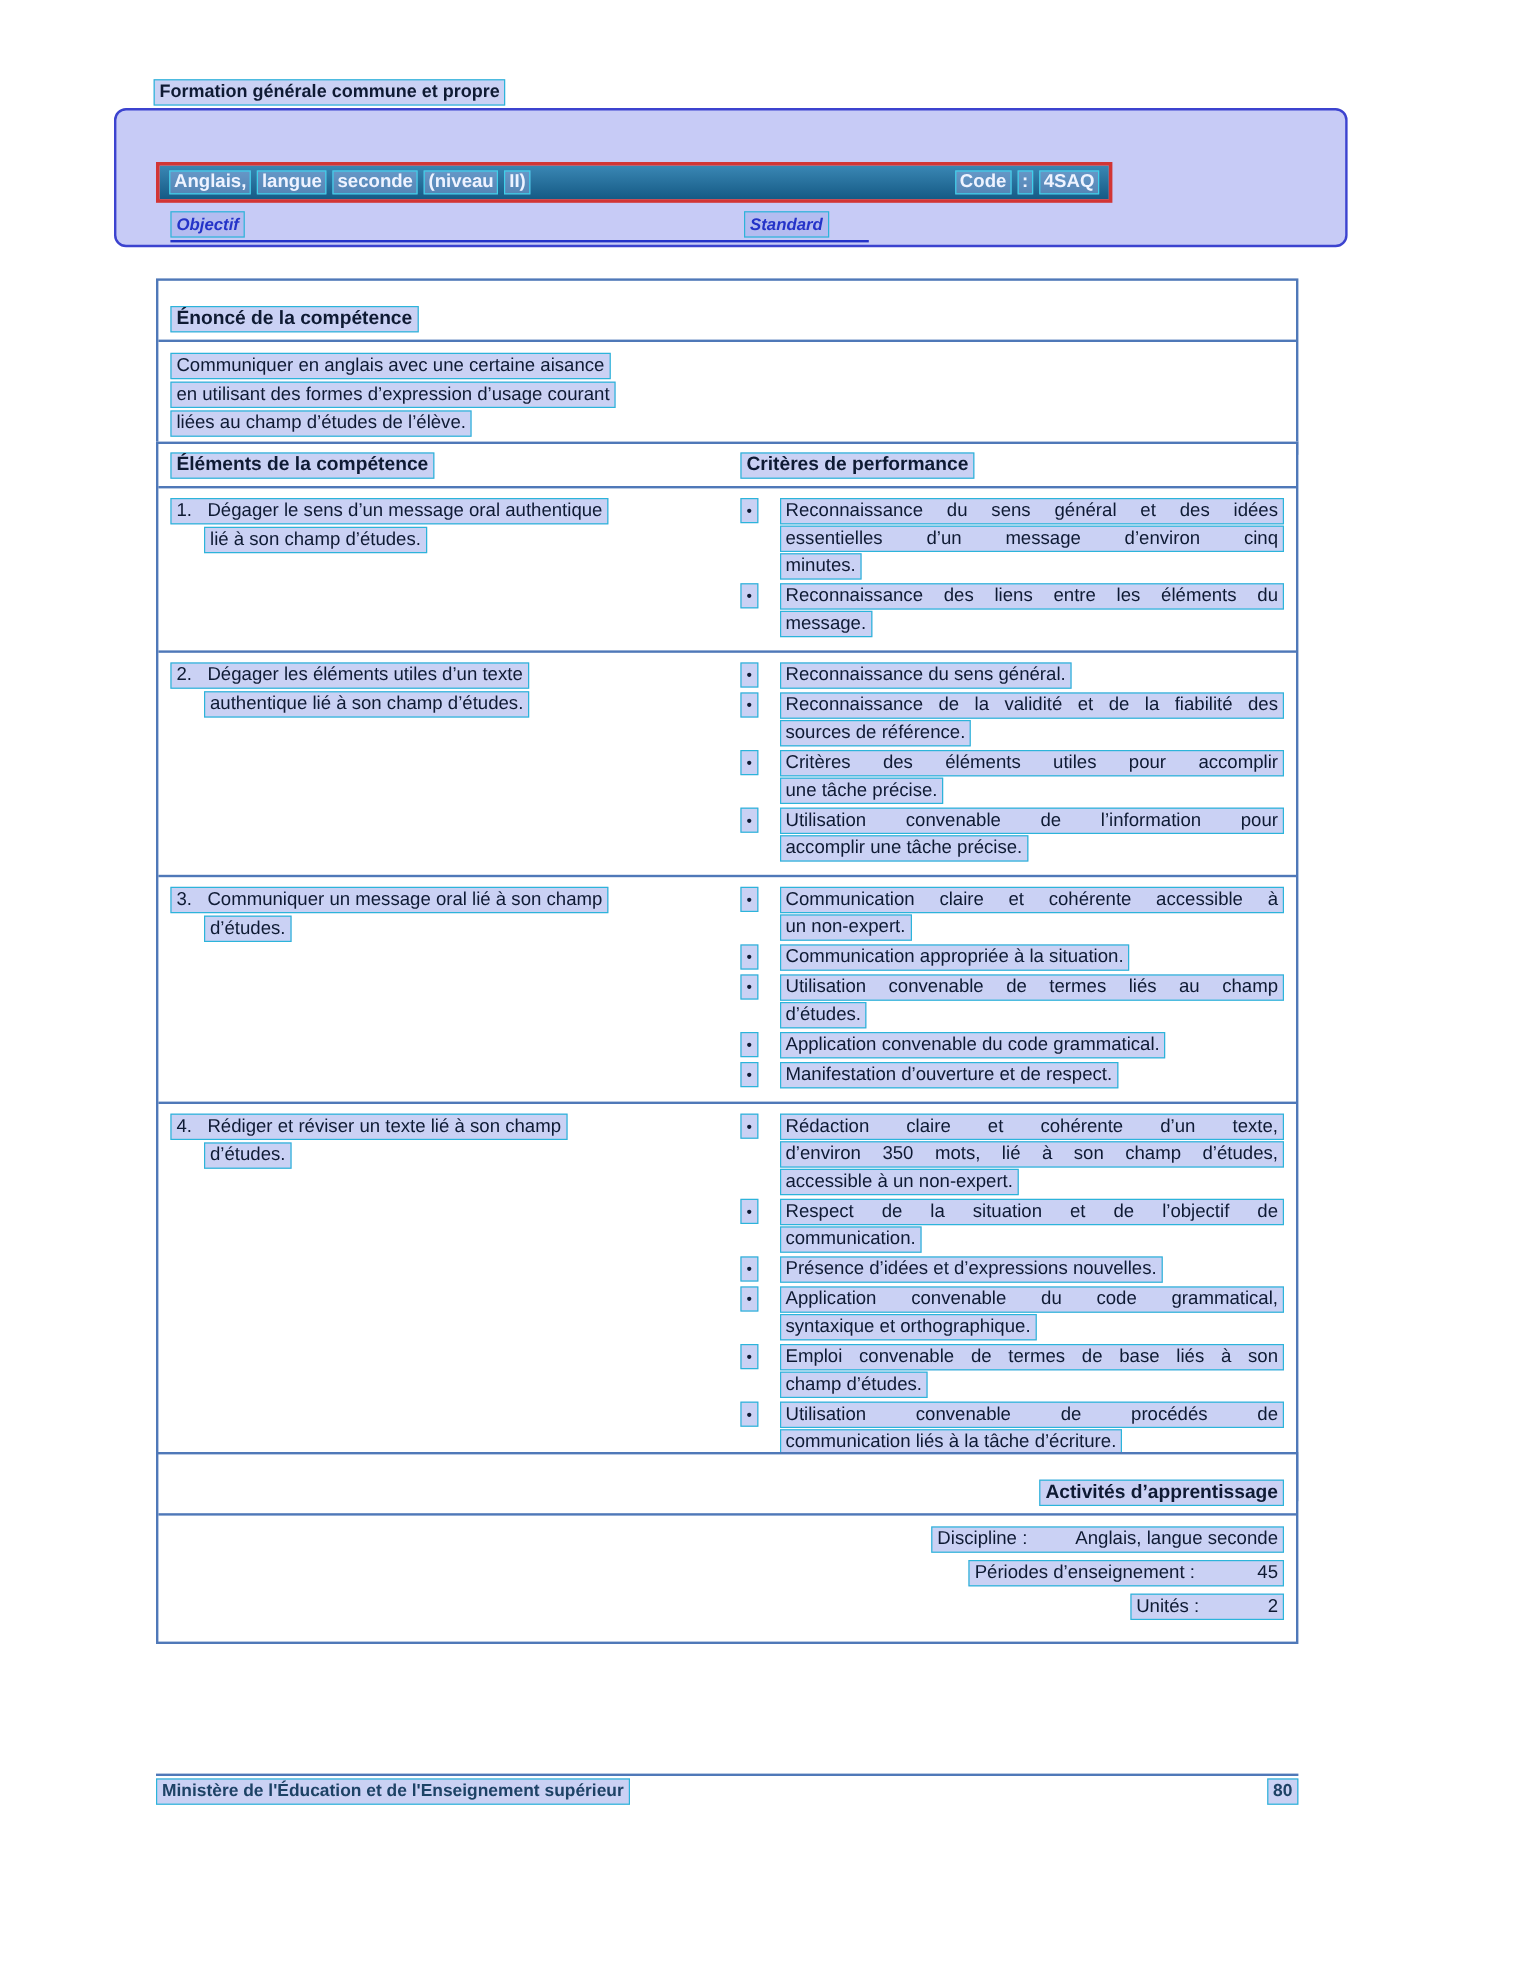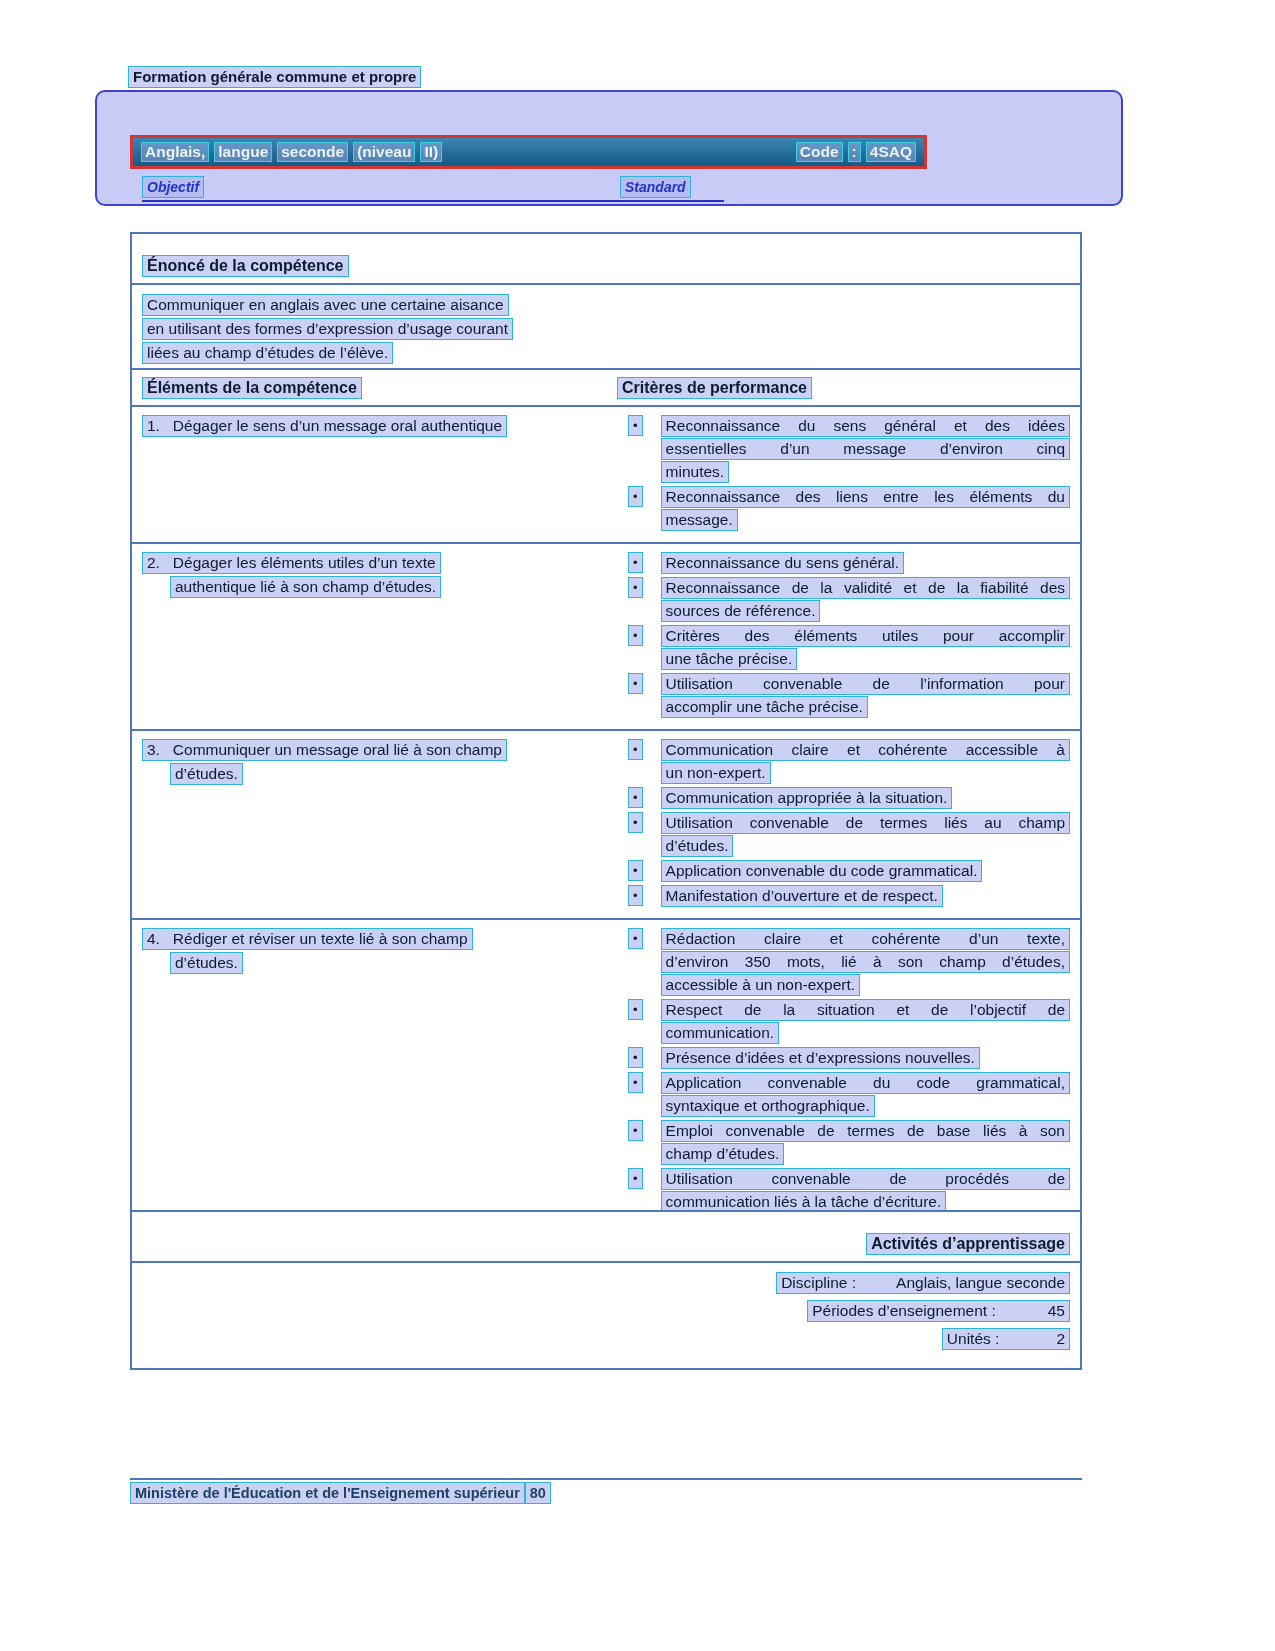--- a/index.html
+++ b/index.html
@@ -74,42 +74,42 @@
   .obj-std .std{position:absolute;left:478px;top:0;}
   
   .tbl{position:absolute;left:130px;width:952px;border:2px solid var(--table-border);background:#fff;}
   .t-head{padding:21px 10px 6px;border-bottom:2px solid var(--table-border);font-weight:bold;font-size:16px;}
   .t1{top:232px;}
   .t1-body{padding:9px 10px 11px;}
   .t2{top:368px;}
   .t2-header{display:flex;padding:7px 10px 6px;border-bottom:2px solid var(--table-border);font-weight:bold;font-size:16px;}
   .t2-h1{width:475px;}
   .t2-h2{flex:1;}
-  .t2-row{display:flex;border-bottom:2px solid var(--table-border);padding:8px 10px;gap:11px;}
+  .t2-row{display:flex;border-bottom:2px solid var(--table-border);padding:8px 10px;}
   .t2-row:last-child{border-bottom:none;}
   .t2-left{width:475px;padding-right:18px;}
   .t2-right{flex:1;}
   .crit-item{display:flex;margin-bottom:2px;}
   .crit-item .bullet{
     padding:1px 4px;line-height:17px;font-size:13px;
     margin-right:18px;align-self:flex-start;
   }
   .crit-text{flex:1;min-width:0;}
   .t3{top:1210px;text-align:right;}
   .t3-body{padding:9px 10px 12px;}
   .t3-body .line-row{margin-bottom:6px;}
   .act-line .val{margin-left:40px;}
   .t3-body .line-row:nth-child(2) .val{margin-left:52px;}
   .t3-body .line-row:nth-child(3) .val{margin-left:57px;}
   
   .footer{
     position:absolute;left:130px;top:1478px;width:952px;
     border-top:2px solid var(--table-border);
     padding-top:2px;
-    display:flex;align-items:flex-start;
+    display:flex;justify-content:space-between;align-items:flex-start;
     font-weight:bold;font-size:14.5px;color:var(--footer-color);
   }
 </style>
 </head>
 <body>
 
 <div class="top-label">
   <span class="hl">Formation générale commune et propre</span>
 </div>
 
@@ -141,20 +141,21 @@
       <span class="hl">Éléments de la compétence</span>
     </div>
     <div class="t2-h2">
       <span class="hl">Critères de performance</span>
     </div>
   </div>
   <div>
       <div class="t2-row">
         <div class="t2-left">
           <div class="line-row"><span class="hl">1.   Dégager le sens d’un message oral authentique</span></div>
+          <div class="line-row cont"><span class="hl">lié à son champ d’études.</span></div>
         </div>
         <div class="t2-right">
           <div class="crit-item">
             <span class="hl bullet">•</span>
             <div class="crit-text">
               <div class="crit-line-row">
                 <span class="hl just">Reconnaissance du sens général et des idées</span>
               </div>
               <div class="crit-line-row">
                 <span class="hl just">essentielles d’un message d’environ cinq</span>

